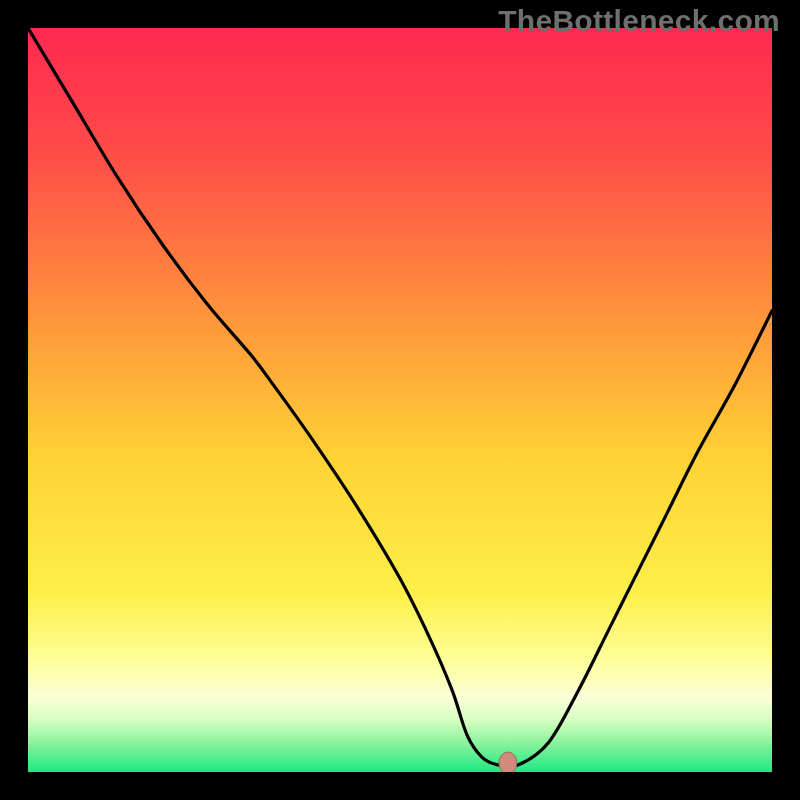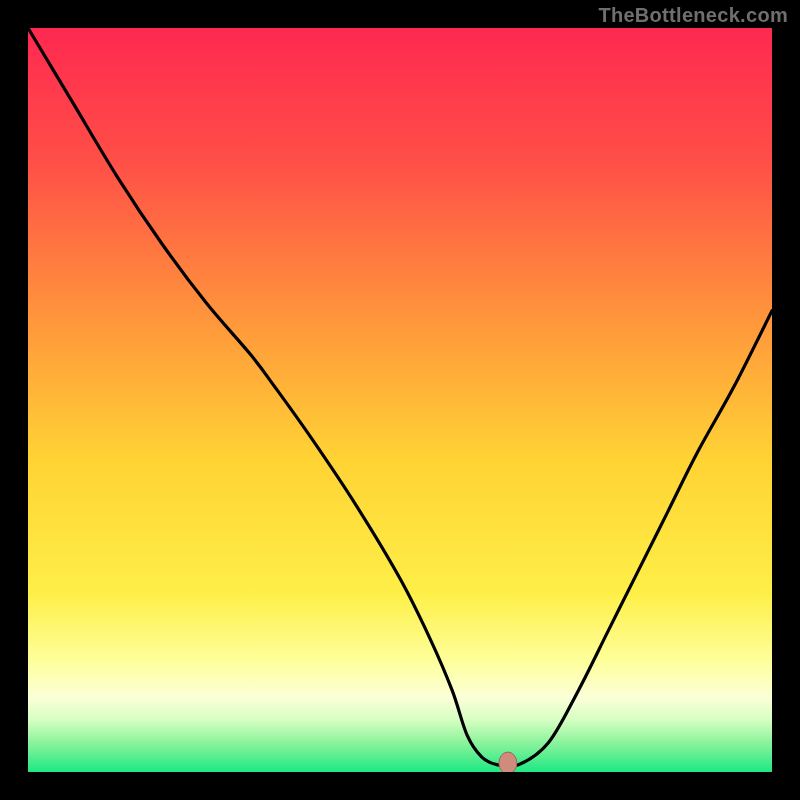--- a/index.html
+++ b/index.html
@@ -6,22 +6,22 @@
   body {
     width: 800px;
     height: 800px;
     background: #000;
     position: relative;
     font-family: Arial, Helvetica, sans-serif;
   }
   .watermark {
     position: absolute;
     top: 4px;
-    right: 12px;
-    font-size: 20px;
+    right: 20px;
+    font-size: 30px;
     font-weight: bold;
     color: #6f6f6f;
     letter-spacing: 0.3px;
     z-index: 10;
     margin-left: 36px;
   }
   .plot {
     position: absolute;
     left: 28px;
     top: 28px;

